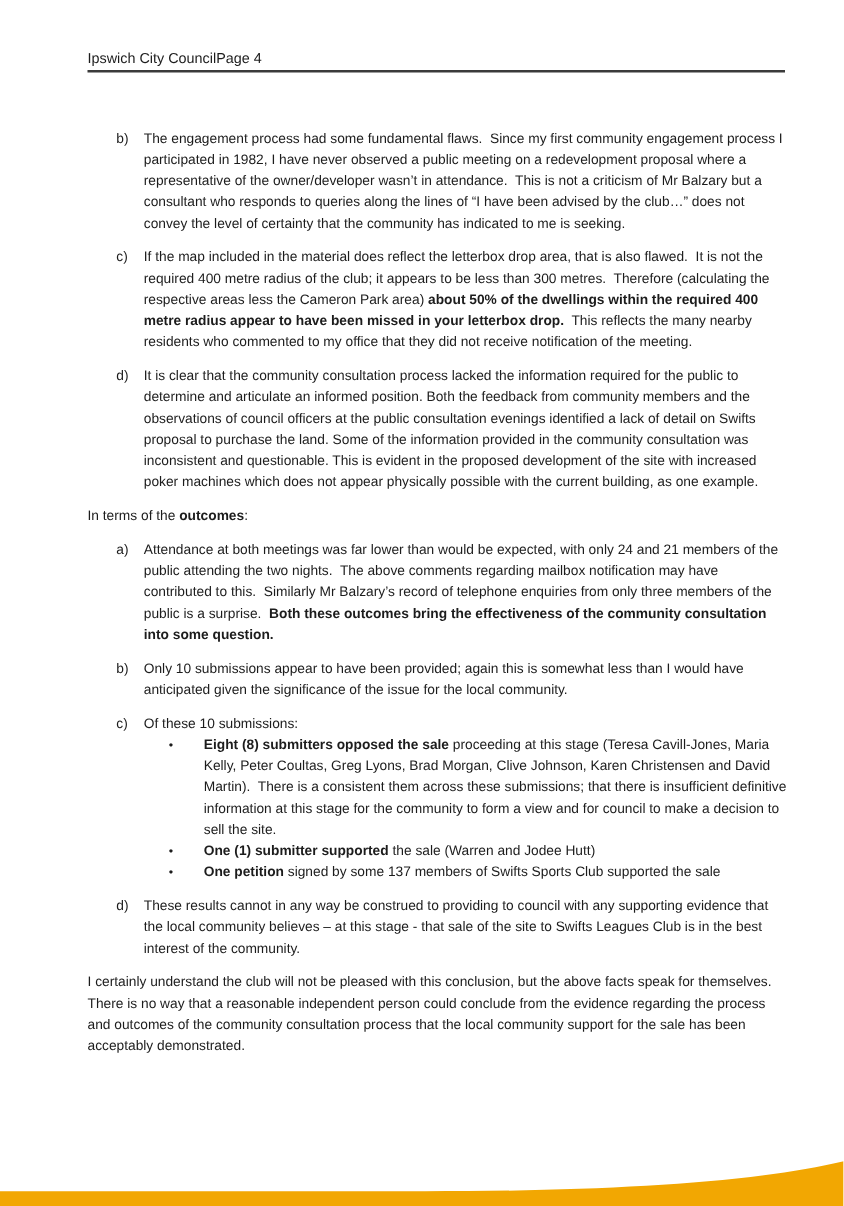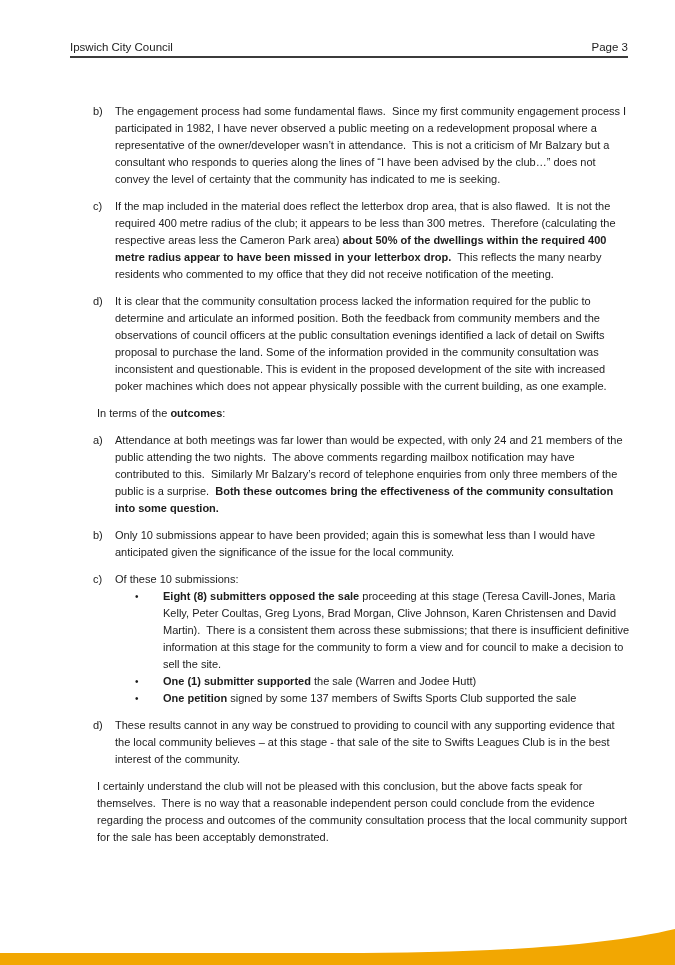--- a/index.html
+++ b/index.html
@@ -12,38 +12,37 @@
     overflow: hidden;
     font-family: "Liberation Sans", sans-serif;
     color: #1c1c1c;
   }
   .header {
     position: absolute;
     top: 40px;
     left: 70px;
     right: 47px;
     display: flex;
-    justify-content: space-between;
     align-items: flex-end;
     font-size: 11.5px;
     line-height: 15px;
     border-bottom: 2px solid #3b3b3b;
     padding-bottom: 1px;
     color: #1c1c1c;
   }
   .doc-body {
     position: absolute;
     top: 103px;
     left: 70px;
     width: 560px;
     font-size: 11px;
     line-height: 17px;
     white-space: pre-wrap;
   }
-  .para { margin-bottom: 10px; margin-left: 27px; }
+  .para { margin-bottom: 10px; }
   .letter-list { margin-bottom: 0; }
   .li {
     display: flex;
     margin-bottom: 10px;
     padding-left: 23px;
   }
   .li .marker {
     flex: 0 0 22px;
   }
   .li .li-text { flex: 1 1 auto; }
@@ -68,21 +67,21 @@
     display: block;
   }
 </style>
 </head>
 <body>
 
 <div class="page">
 
   <header class="header">
     <span>Ipswich City Council</span>
-    <span>Page 3</span>
+    <span>Page 4</span>
   </header>
 
   <main class="doc-body"><div class="letter-list"><div class="li"><span class="marker">b)</span><div class="li-text"><span>The engagement process had some fundamental flaws.  Since my first community engagement process I participated in 1982, I have never observed a public meeting on a redevelopment proposal where a representative of the owner/developer wasn’t in attendance.  This is not a criticism of Mr Balzary but a consultant who responds to queries along the lines of “I have been advised by the club…” does not convey the level of certainty that the community has indicated to me is seeking.</span></div></div><div class="li"><span class="marker">c)</span><div class="li-text"><span>If the map included in the material does reflect the letterbox drop area, that is also flawed.  It is not the required 400 metre radius of the club; it appears to be less than 300 metres.  Therefore (calculating the respective areas less the Cameron Park area) </span><span class="seg-b ">about 50% of the dwellings within the required 400 metre radius appear to have been missed in your letterbox drop.</span><span>  This reflects the many nearby residents who commented to my office that they did not receive notification of the meeting.</span></div></div><div class="li"><span class="marker">d)</span><div class="li-text"><span>It is clear that the community consultation process lacked the information required for the public to determine and articulate an informed position. Both the feedback from community members and the observations of council officers at the public consultation evenings identified a lack of detail on Swifts proposal to purchase the land. Some of the information provided in the community consultation was inconsistent and questionable. This is evident in the proposed development of the site with increased poker machines which does not appear physically possible with the current building, as one example.</span></div></div></div><p class="para"><span>In terms of the </span><span class="seg-b ">outcomes</span><span>:</span></p><div class="letter-list"><div class="li"><span class="marker">a)</span><div class="li-text"><span>Attendance at both meetings was far lower than would be expected, with only 24 and 21 members of the public attending the two nights.  The above comments regarding mailbox notification may have contributed to this.  Similarly Mr Balzary’s record of telephone enquiries from only three members of the public is a surprise.  </span><span class="seg-b ">Both these outcomes bring the effectiveness of the community consultation into some question.</span></div></div><div class="li"><span class="marker">b)</span><div class="li-text"><span>Only 10 submissions appear to have been provided; again this is somewhat less than I would have anticipated given the significance of the issue for the local community.</span></div></div><div class="li"><span class="marker">c)</span><div class="li-text"><span>Of these 10 submissions:</span><div class="bullet-list"><div class="bullet-item"><span class="dot">•</span><div class="bullet-text"><span class="seg-b ">Eight (8) submitters opposed the sale</span><span> proceeding </span><span class="seg-u">at this stage</span><span> (Teresa Cavill-Jones, Maria Kelly, Peter Coultas, Greg Lyons, Brad Morgan, Clive Johnson, Karen Christensen and David Martin).  There is a consistent them across these submissions; that there is insufficient definitive information at this stage for the community to form a view and for council to make a decision to sell the site.</span></div></div><div class="bullet-item"><span class="dot">•</span><div class="bullet-text"><span class="seg-b ">One (1) submitter supported</span><span> the sale (Warren and Jodee Hutt)</span></div></div><div class="bullet-item"><span class="dot">•</span><div class="bullet-text"><span class="seg-b ">One petition</span><span> signed by some 137 members of Swifts Sports Club supported the sale</span></div></div></div></div></div><div class="li"><span class="marker">d)</span><div class="li-text"><span>These results cannot in any way be construed to providing to council with any supporting evidence that the local community believes – at this stage - that sale of the site to Swifts Leagues Club is in the best interest of the community.</span></div></div></div><p class="para"><span>I certainly understand the club will not be pleased with this conclusion, but the above facts speak for themselves.  There is no way that a reasonable independent person could conclude from the evidence regarding the process and outcomes of the community consultation process that the local community support for the sale has been acceptably demonstrated.</span></p></main>
 
   <svg class="swoosh" viewBox="0 0 675 60" preserveAspectRatio="none" aria-hidden="true">
     <path d="M0,48 L340,48 C480,48 600,42 675,24 L675,60 L0,60 Z" fill="#F2A702"></path>
   </svg>
 
 </div>
 

